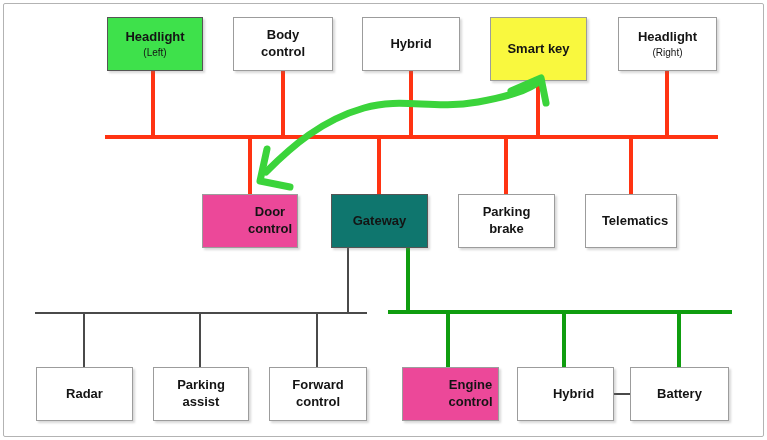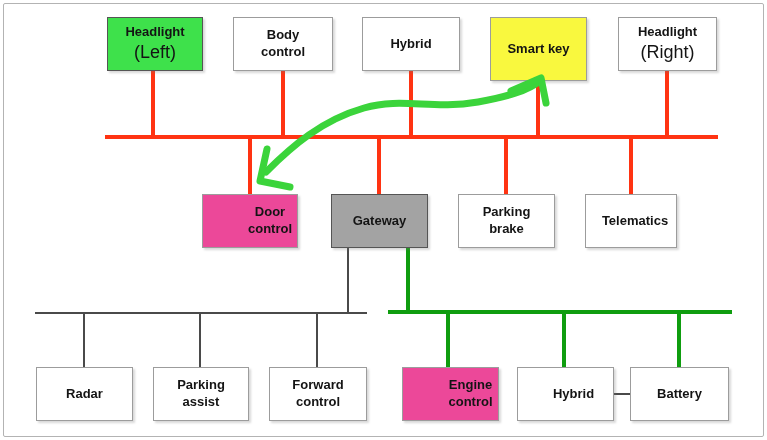--- a/index.html
+++ b/index.html
@@ -16,25 +16,25 @@
   .blk{background:#4a4a4a;}
   .grn{background:#0f9d0f;}
   .node{
     position:absolute;box-sizing:border-box;z-index:2;
     display:flex;flex-direction:column;justify-content:center;align-items:center;
     text-align:center;font-weight:bold;font-size:13px;line-height:1.3;
     color:#141414;background:#ffffff;border:1.5px solid #9c9c9c;
     box-shadow:1.5px 2px 2px rgba(120,120,120,0.28);
   }
   .node span{display:block;}
-  .node .sub{font-weight:normal;font-size:18px;}
+  .node .sub{font-weight:normal;font-size:10px;}
   .node-green{background:#3ee14b;border-color:#555555;}
   .node-yellow{background:#f9f83e;border-color:#9c9c9c;}
   .node-cyan{background:#ec4899;border-color:#9c9c9c;padding-left:40px;}
-  .node-magenta{background:#a3a3a3;border-color:#555555;}
+  .node-magenta{background:#0f766e;border-color:#555555;}
   .arrow-layer{position:absolute;left:0;top:0;z-index:3;pointer-events:none;}
 </style>
 </head>
 <body>
 
 <div class="stage">
   <div class="frame"></div>
 
   <div class="line red" style="left:105px;top:135px;width:613px;height:4px;"></div>
 

